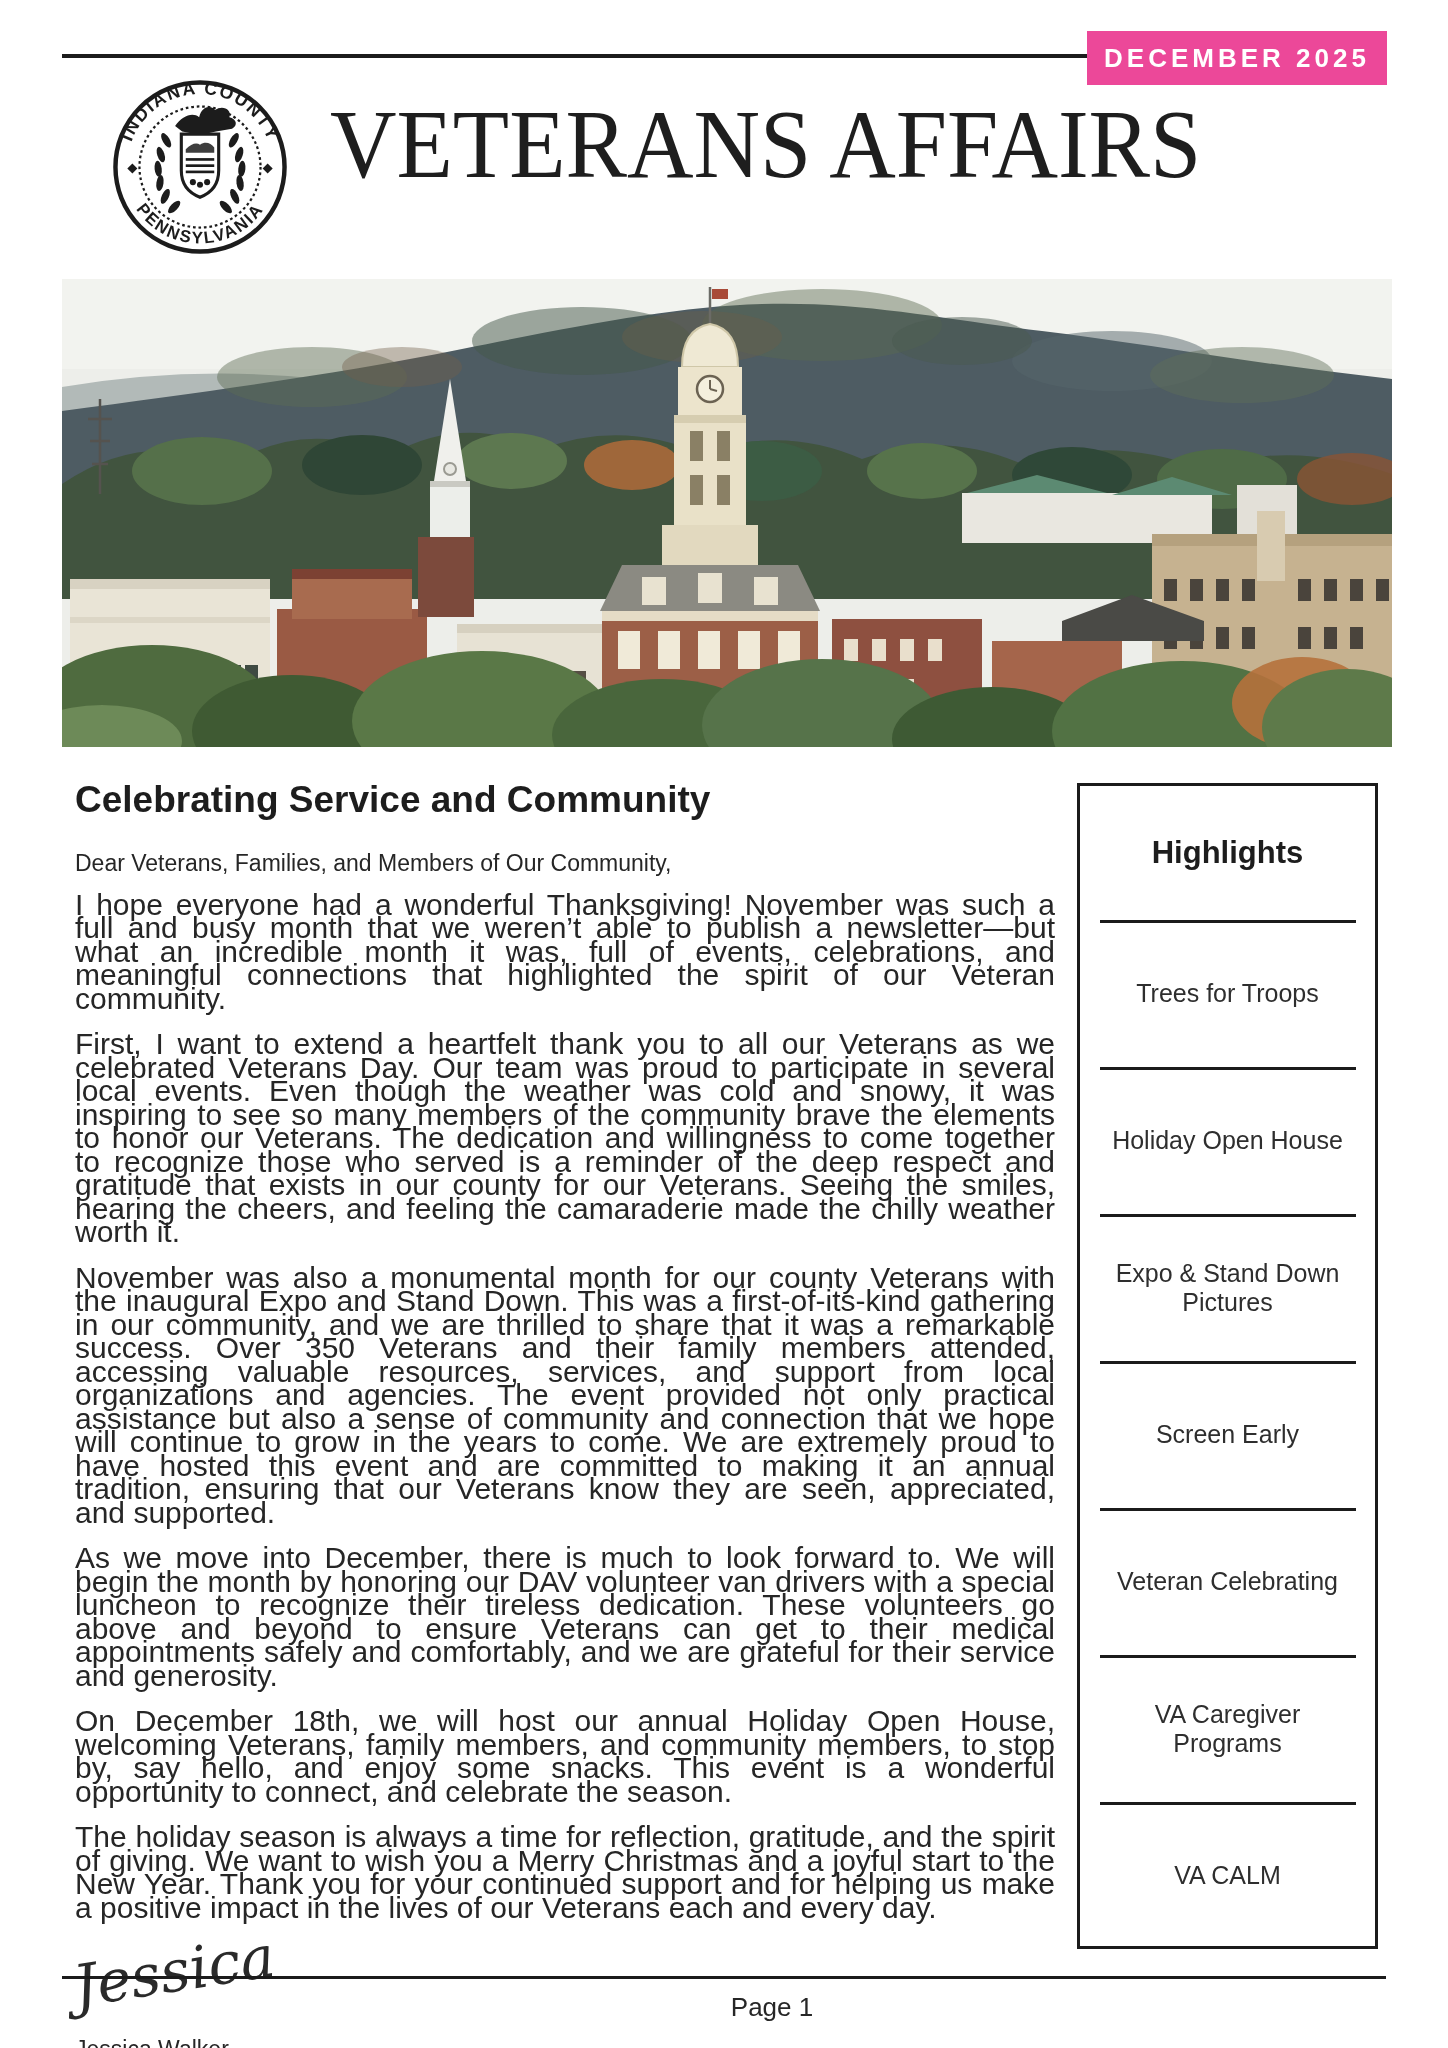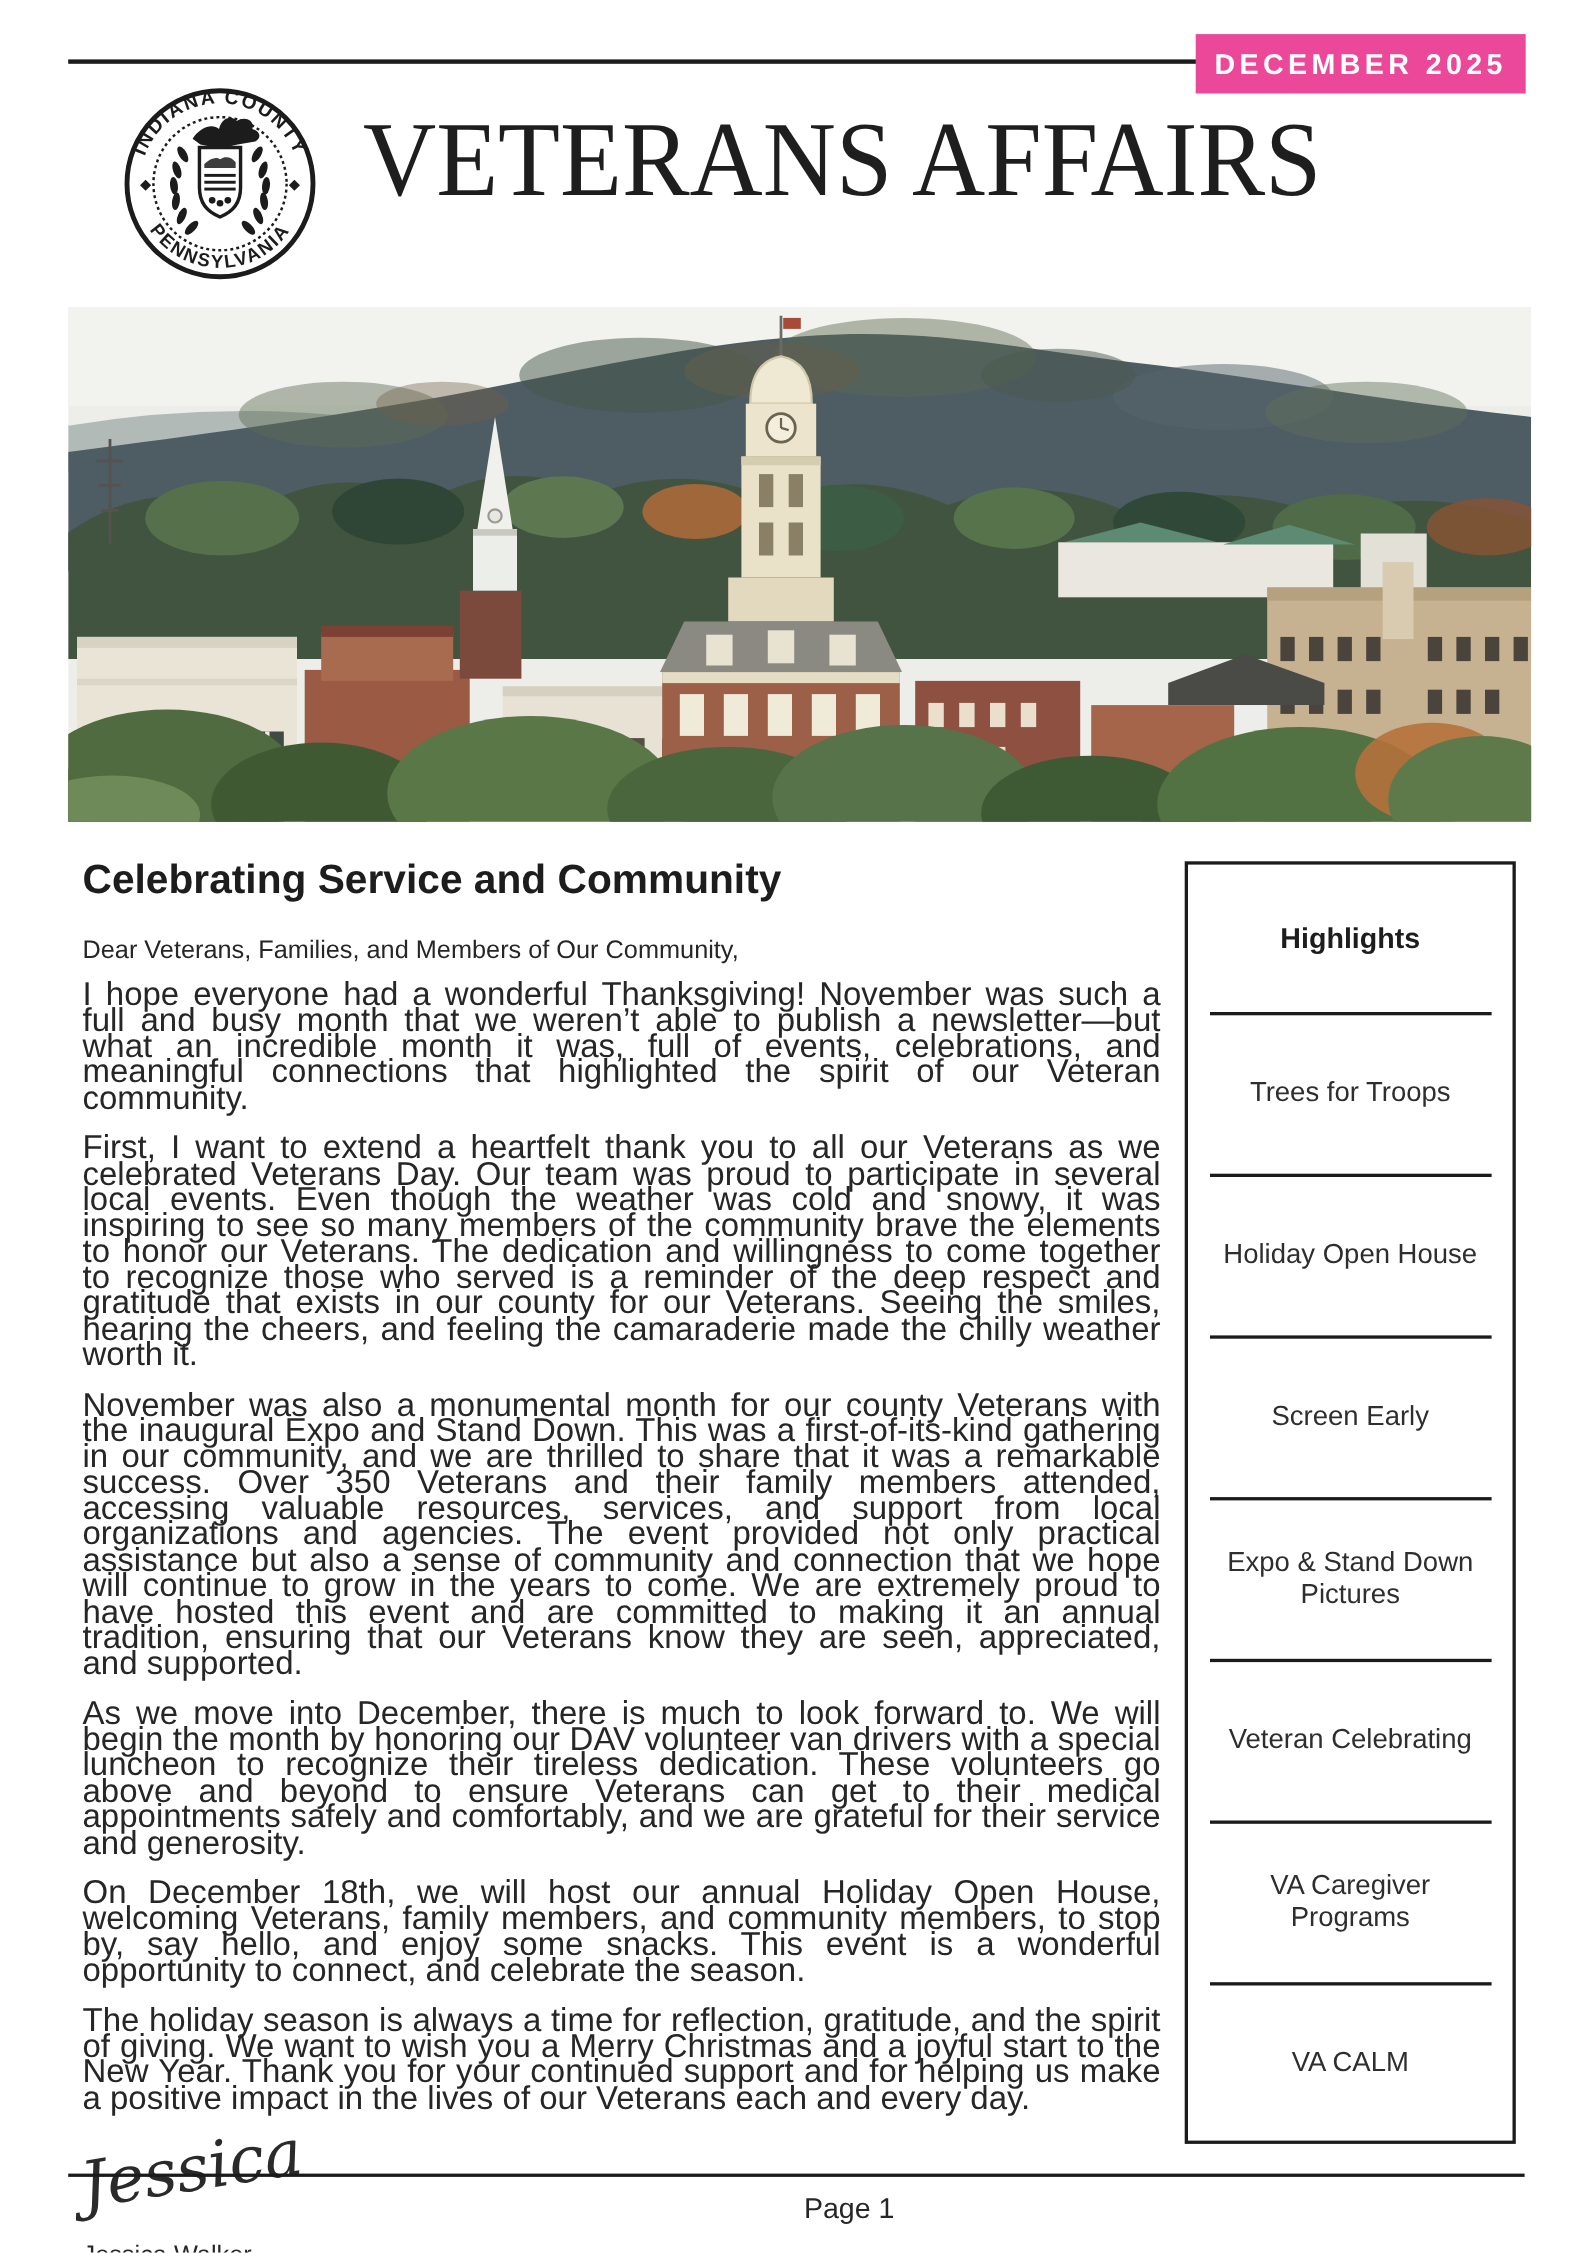--- a/index.html
+++ b/index.html
@@ -25,21 +25,21 @@
   .article h1{font-size:37px;font-weight:bold;color:#1d1d1d;margin:0 0 30px 0;line-height:1.05;}
   .salutation{font-size:23px;margin:0 0 16px 0;}
   .body-copy p{font-size:30px;line-height:23.5px;text-align:justify;margin:0 0 22px 0;}
   .signature-svg{display:block;margin:4px 0 0 -6px;}
   .signer{font-size:23px;line-height:25px;margin:0;}
 
   
   .sidebar{position:absolute;left:1077px;top:783px;width:301px;height:1166px;
            border:3px solid #1b1b1b;box-sizing:border-box;}
   .sidebar-title{height:134px;display:flex;align-items:center;justify-content:center;
-                 font-size:26px;font-weight:bold;color:#1d1d1d;}
+                 font-size:31px;font-weight:bold;color:#1d1d1d;}
   .sidebar ul{list-style:none;margin:0;padding:0;}
   .sidebar li{position:relative;height:147px;display:flex;align-items:center;justify-content:center;
               text-align:center;font-size:25px;line-height:29px;color:#2e2e2e;padding:0 18px;box-sizing:border-box;border-radius:24px;}
   .sidebar li::before{content:"";position:absolute;top:0;left:50%;transform:translateX(-50%);
                       width:256px;border-top:3px solid #1b1b1b;}
 
   
   .footer-rule{position:absolute;left:62px;top:1976px;width:1324px;height:3px;background:#1b1b1b;}
   .page-number{position:absolute;left:0;top:1992px;width:100%;text-align:center;font-size:26px;color:#262626;padding-left:48px;}
 </style>
@@ -297,22 +297,22 @@
     </svg>
     <p class="signer">Jessica Walker</p>
     <p class="signer">Director</p>
   </div>
 
   <div class="sidebar">
     <div class="sidebar-title">Highlights</div>
     <ul>
         <li>Trees for Troops</li>
         <li>Holiday Open House</li>
+        <li>Expo &amp; Stand Down Pictures</li>
         <li>Screen Early</li>
-        <li>Expo &amp; Stand Down Pictures</li>
         <li>Veteran Celebrating</li>
         <li>VA Caregiver Programs</li>
         <li>VA CALM</li>
       </ul>
   </div>
 
   <div class="footer-rule"></div>
   <div class="page-number">Page 1</div>
 
 </div>

